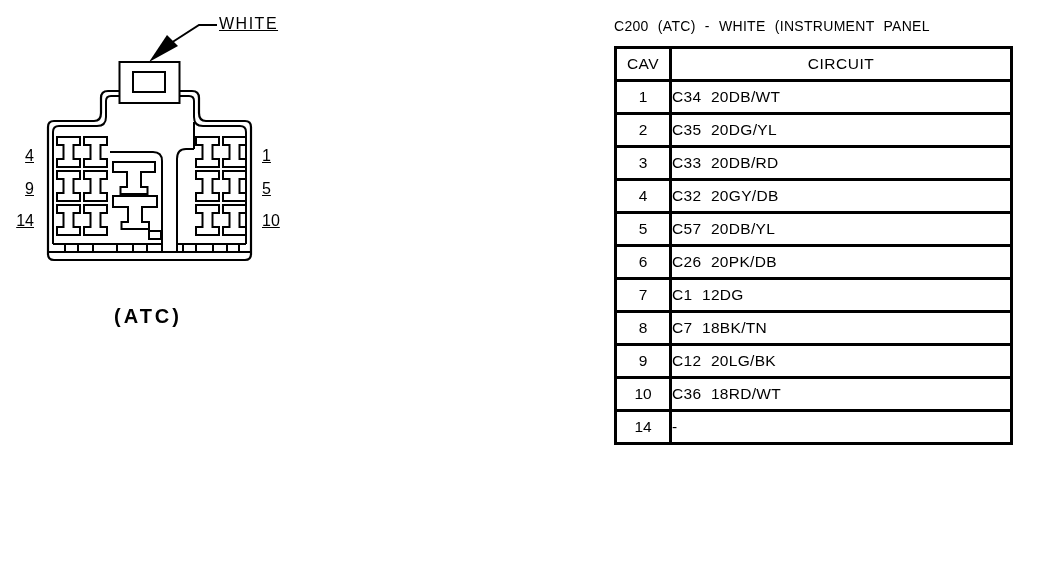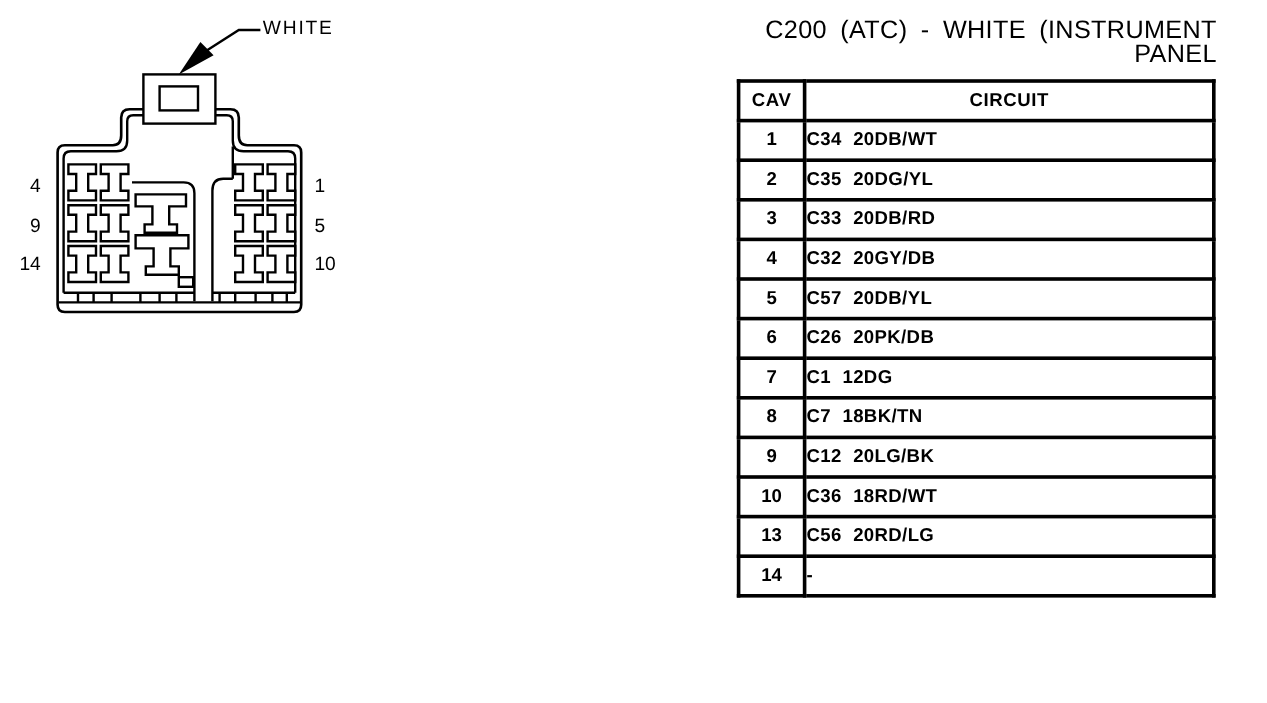--- a/index.html
+++ b/index.html
@@ -5,38 +5,38 @@
   * { margin:0; padding:0; box-sizing:border-box; }
   html,body { width:1056px; height:586px; background:#ffffff; overflow:hidden; }
   body { font-family:"Liberation Sans", sans-serif; color:#000; position:relative; }
 
   .page { position:absolute; left:0; top:0; width:1056px; height:586px; background:#fff; }
 
   
   .diagram { position:absolute; left:0; top:0; width:340px; height:360px; }
   .diagram svg { position:absolute; left:0; top:0; }
 
-  .lbl { position:absolute; font-size:16px; line-height:18px; white-space:nowrap; }
+  .lbl { position:absolute; font-size:16px; line-height:18px; white-space:nowrap;text-decoration:underline; }
   .white-lbl { left:219px; top:15px; letter-spacing:1.5px; }
   .pin { width:26px; font-size:16px; }
   .pin-left  { left:8px;  text-align:right; }
   .pin-right { left:262px; text-align:left; }
   .pin-r1 { top:147px; } .pin-r2 { top:180px; } .pin-r3 { top:212px; }
 
   .cap { position:absolute; left:82px; width:132px; text-align:center; font-weight:bold; }
   .cap1 { top:274px; font-size:21px; letter-spacing:4px; }
   .cap2 { top:305px; font-size:20px; letter-spacing:3px; }
 
   
   .tablewrap { position:absolute; left:614px; top:16px; width:400px; }
-  .ttitle { text-align:right; font-size:21px; line-height:20px; word-spacing:5px;
+  .ttitle { text-align:left; font-size:14px; line-height:20px; word-spacing:5px;
             letter-spacing:0.3px; margin-bottom:10px; }
   table.pinout { border-collapse:collapse; width:399px; table-layout:fixed; }
   table.pinout th, table.pinout td {
-      border:3px solid #000; height:30px; font-size:15.5px; font-weight:bold;
+      border:3px solid #000; height:30px; font-size:15.5px; font-weight:normal;
       line-height:30px; padding:0; overflow:hidden; white-space:nowrap;
   }
   table.pinout th { text-align:center; letter-spacing:0.5px; }
   col.cav-col { width:55px; }
   td.cav { text-align:center; }
   td.circuit { text-align:left; padding-left:10px; word-spacing:5px; letter-spacing:0.3px; }
 </style>
 </head>
 <body>
 
@@ -90,20 +90,21 @@
     <div class="lbl white-lbl">WHITE</div>
 
     <div class="lbl pin pin-left pin-r1">4</div>
     <div class="lbl pin pin-left pin-r2">9</div>
     <div class="lbl pin pin-left pin-r3">14</div>
 
     <div class="lbl pin pin-right pin-r1">1</div>
     <div class="lbl pin pin-right pin-r2">5</div>
     <div class="lbl pin pin-right pin-r3">10</div>
 
+    <div class="cap cap2">(ATC)</div>
   </div>
 
   <div class="tablewrap">
     <div class="ttitle">
       <div>C200 (ATC) - WHITE (INSTRUMENT PANEL</div>
     </div>
 
     <table class="pinout">
       <colgroup>
           <col class="cav-col">
@@ -150,24 +151,20 @@
         </tr>
           <tr>
           <td class="cav">9</td>
           <td class="circuit">C12 20LG/BK</td>
         </tr>
           <tr>
           <td class="cav">10</td>
           <td class="circuit">C36 18RD/WT</td>
         </tr>
           <tr>
-          <td class="cav">13</td>
-          <td class="circuit">C56 20RD/LG</td>
-        </tr>
-          <tr>
           <td class="cav">14</td>
           <td class="circuit">-</td>
         </tr>
         </tbody>
     </table>
   </div>
 
 </div>
 
 </body></html>

